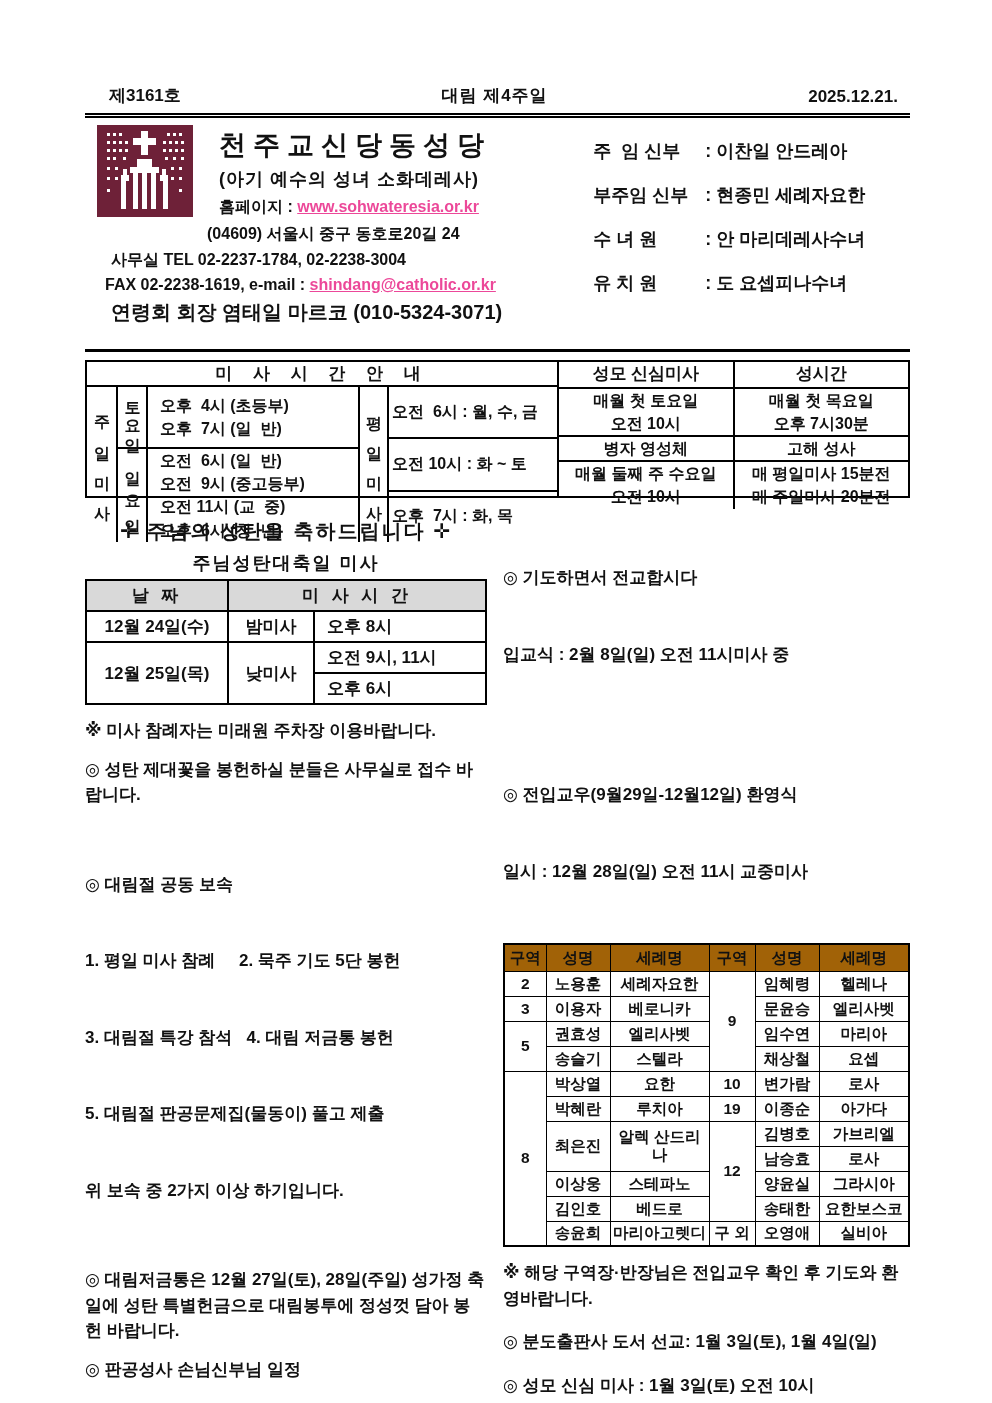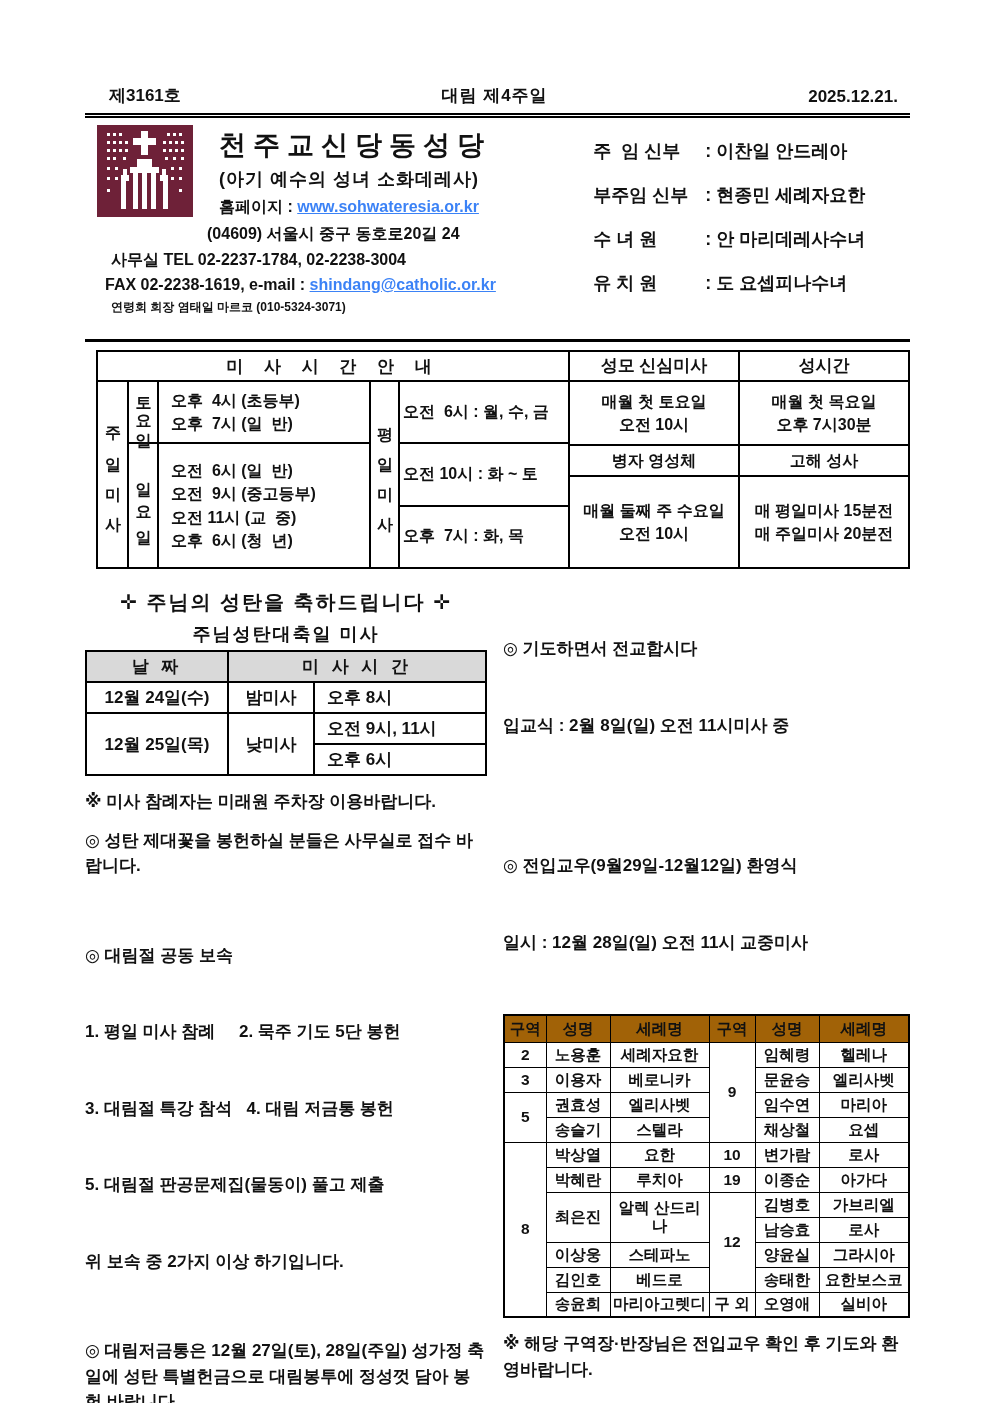--- a/index.html
+++ b/index.html
@@ -14,33 +14,33 @@
 
   
   .info { display:flex; margin-top:7px; padding-bottom:23px; border-bottom:3px solid #000; }
   .info-left { width:57%; }
   .logo-row { display:flex; align-items:flex-start; }
   .logo { margin-left:12px; flex:0 0 auto; }
   .title-block { margin-left:26px; padding-top:2px; }
   .church-name { font-family:"Liberation Serif","DejaVu Serif",serif; font-size:27px; font-weight:700; letter-spacing:7px; white-space:nowrap; }
   .church-sub { font-size:18px; font-weight:700; margin-top:4px; letter-spacing:1px; }
   .home-line { font-size:16px; font-weight:600; margin-top:6px; }
-  a.lnk { color:#3b82f6; text-decoration:underline; font-weight:600; }
+  a.lnk { color:#ec4899; text-decoration:underline; font-weight:600; }
   .addr1 { font-size:16px; font-weight:600; margin:6px 0 0 122px; }
   .addr2 { font-size:16px; font-weight:600; margin:5px 0 0 26px; }
   .addr3 { font-size:16px; font-weight:600; margin:5px 0 0 20px; }
-  .addr4 { font-size:12px; font-weight:600; margin:5px 0 0 26px; }
+  .addr4 { font-size:20px; font-weight:600; margin:5px 0 0 26px; }
   .info-right { flex:1; padding:14px 0 0 38px; }
   .staff-row { display:flex; font-size:18px; font-weight:700; margin-bottom:20px; }
   .staff-row .lab { width:112px; white-space:pre-wrap; }
   .staff-row .val { white-space:pre-wrap; }
 
   
-  .mt { display:flex; border:2px solid #000; margin-top:8px; height:219px;
-        font-size:16px; font-weight:700;margin-left:11px; }
+  .mt { display:flex; border:2px solid #000; margin-top:8px; height:138px;
+        font-size:16px; font-weight:700; }
   .mt .vwrap { display:flex; align-items:center; justify-content:center; }
   .vtxt { writing-mode:vertical-rl; text-orientation:upright; }
   .mt-left { width:472px; display:flex; flex-direction:column; border-right:2px solid #000; }
   .mt-title { height:30px; display:flex; align-items:center; justify-content:center;
               border-bottom:2px solid #000; font-size:17px; letter-spacing:8px; }
   .mt-body { flex:1; display:flex; }
   .cell-sun { width:31px; border-right:2px solid #000; }
   .mid-col { flex:1; display:flex; flex-direction:column; }
   .wk-row { display:flex; }
   .wk-sat { height:62px; border-bottom:2px solid #000; }

